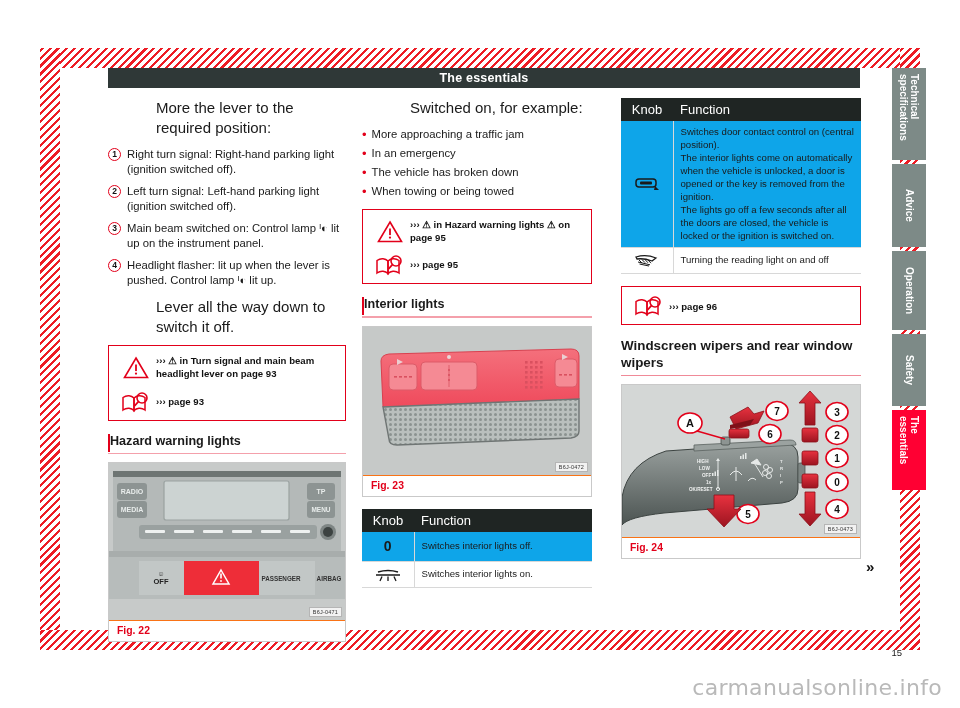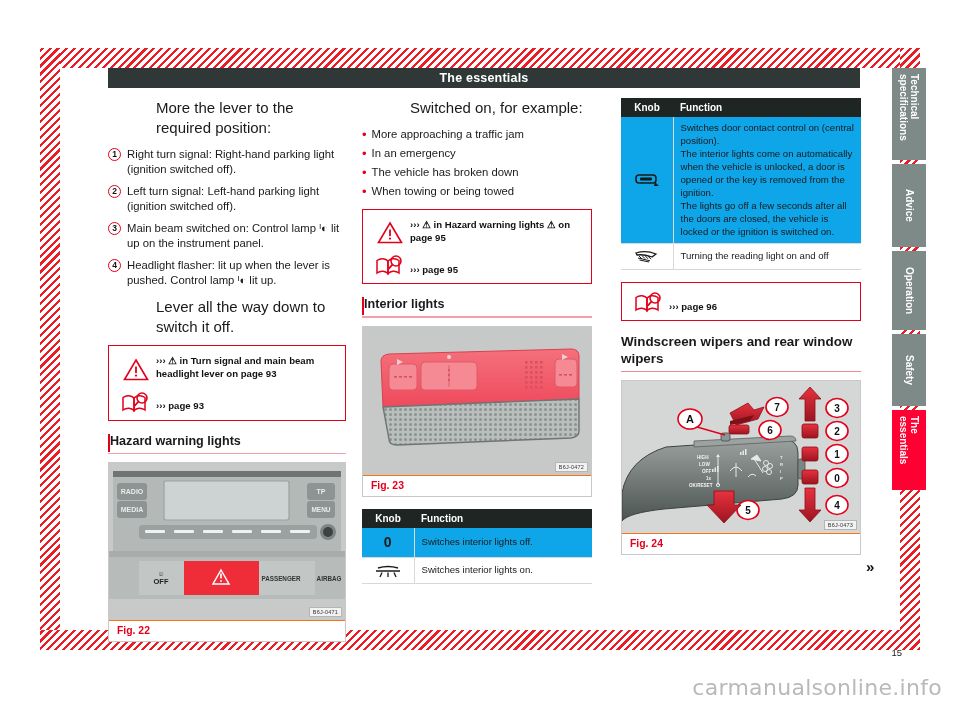--- a/index.html
+++ b/index.html
@@ -115,21 +115,21 @@
 
   
   .refbox {
     border: 1.6px solid #e2001a;
     padding: 7px 8px 7px 7px;
     margin-bottom: 13px;
     background: #fff;
   }
   .refrow {
     display: flex;
-    align-items: flex-end;
+    align-items: center;
     margin-bottom: 9px;
   }
   .refrow:last-child { margin-bottom: 0; }
   .reficon {
     flex: 0 0 auto;
     width: 40px;
     display: flex;
     align-items: flex-start;
     justify-content: center;
     padding-top: 1px;
@@ -193,22 +193,22 @@
 
   
   .ktable {
     width: 100%;
     border-collapse: collapse;
     margin-bottom: 12px;
   }
   .ktable th {
     background: #1f2523;
     color: #ffffff;
-    font-size: 10px;
-    font-weight: bold;
+    font-size: 13px;
+    font-weight: normal;
     text-align: left;
     padding: 4px 7px;
     border: none;
   }
   .ktable th.knobcol { width: 52px; text-align: center; }
   .ktable td {
     font-size: 9.6px;
     color: #1a1a1a;
     padding: 5px 7px;
     line-height: 1.35;

